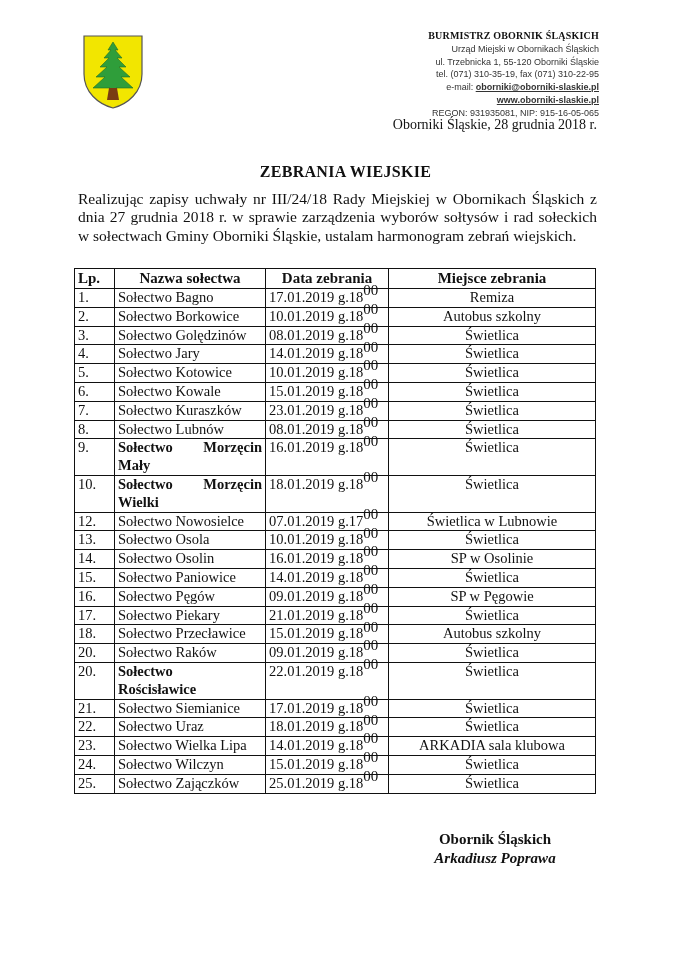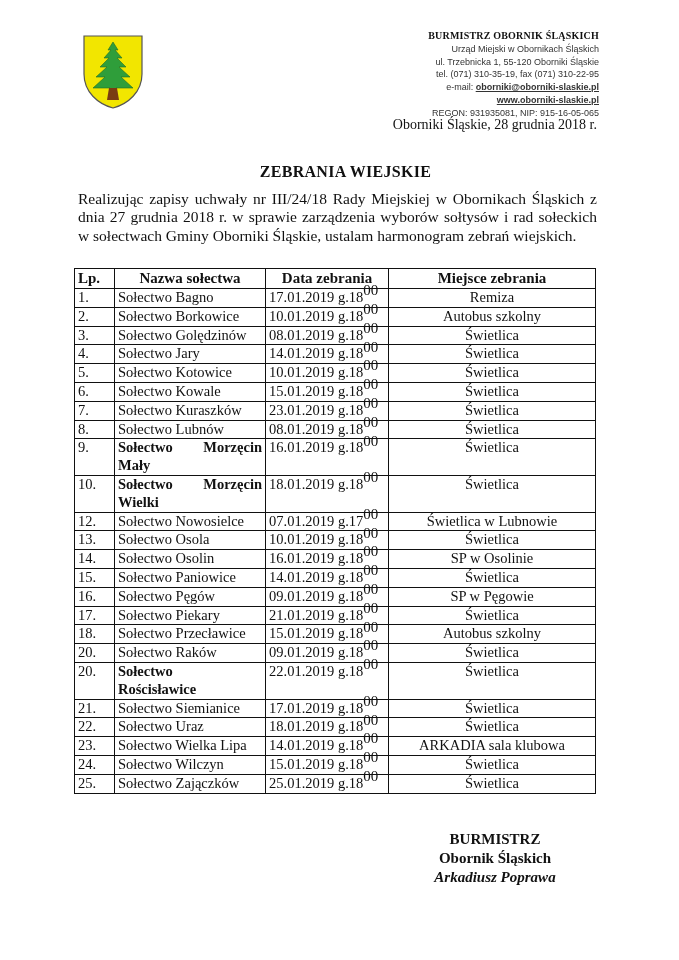--- a/index.html
+++ b/index.html
@@ -199,16 +199,15 @@
       <tr>
         <td class="c-lp">25.</td>
         <td class="c-name">Sołectwo Zajączków</td>
         <td class="c-date"><span>25.01.2019 g.18</span><sup>00</sup></td>
         <td class="c-place">Świetlica</td>
       </tr>
     </tbody>
 </table>
 
 <div class="sign">
-  <div>BURMISTRZ</div>
   <div>Obornik Śląskich</div>
   <div class="name">Arkadiusz Poprawa</div>
 </div>
 
 </body></html>

